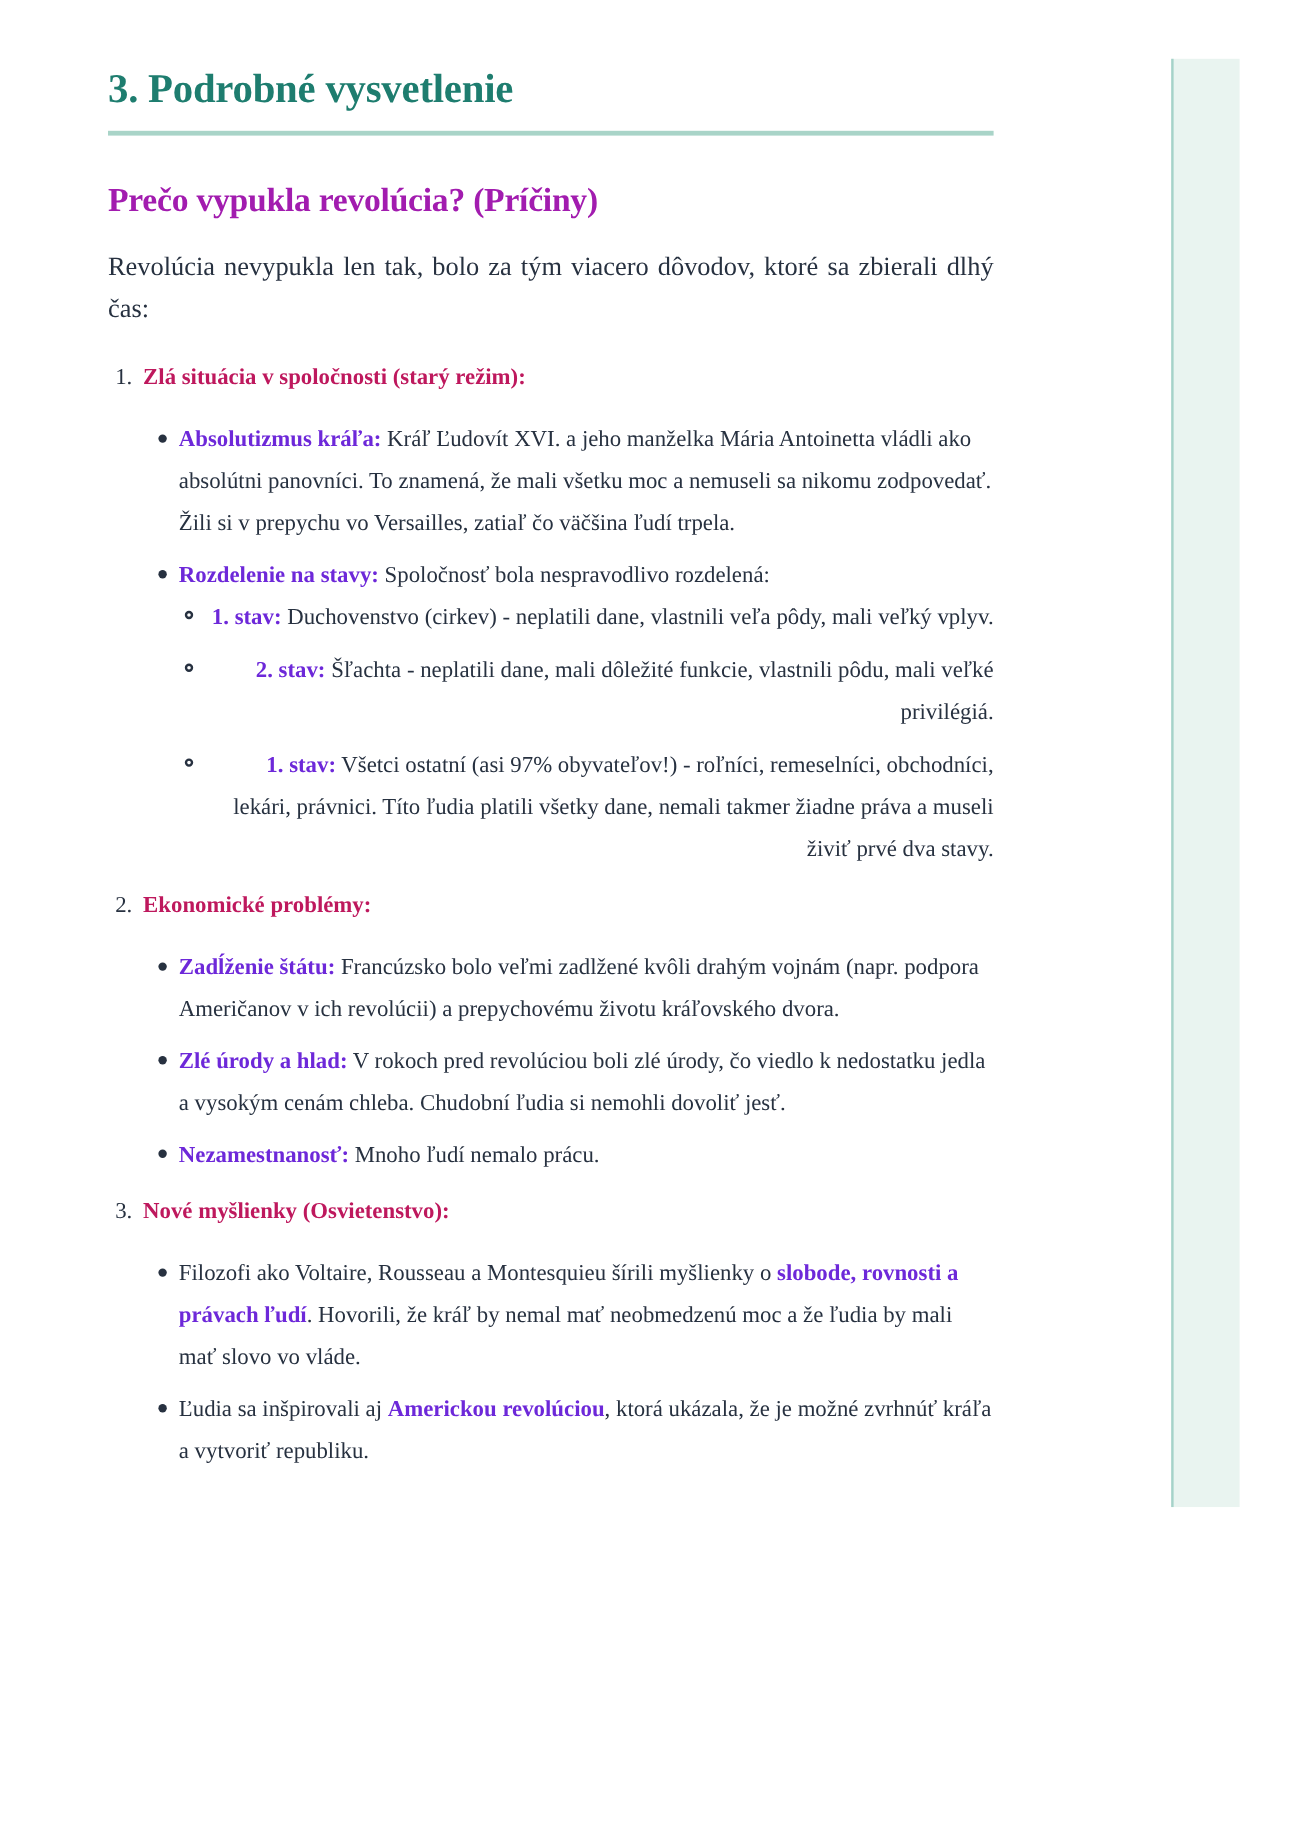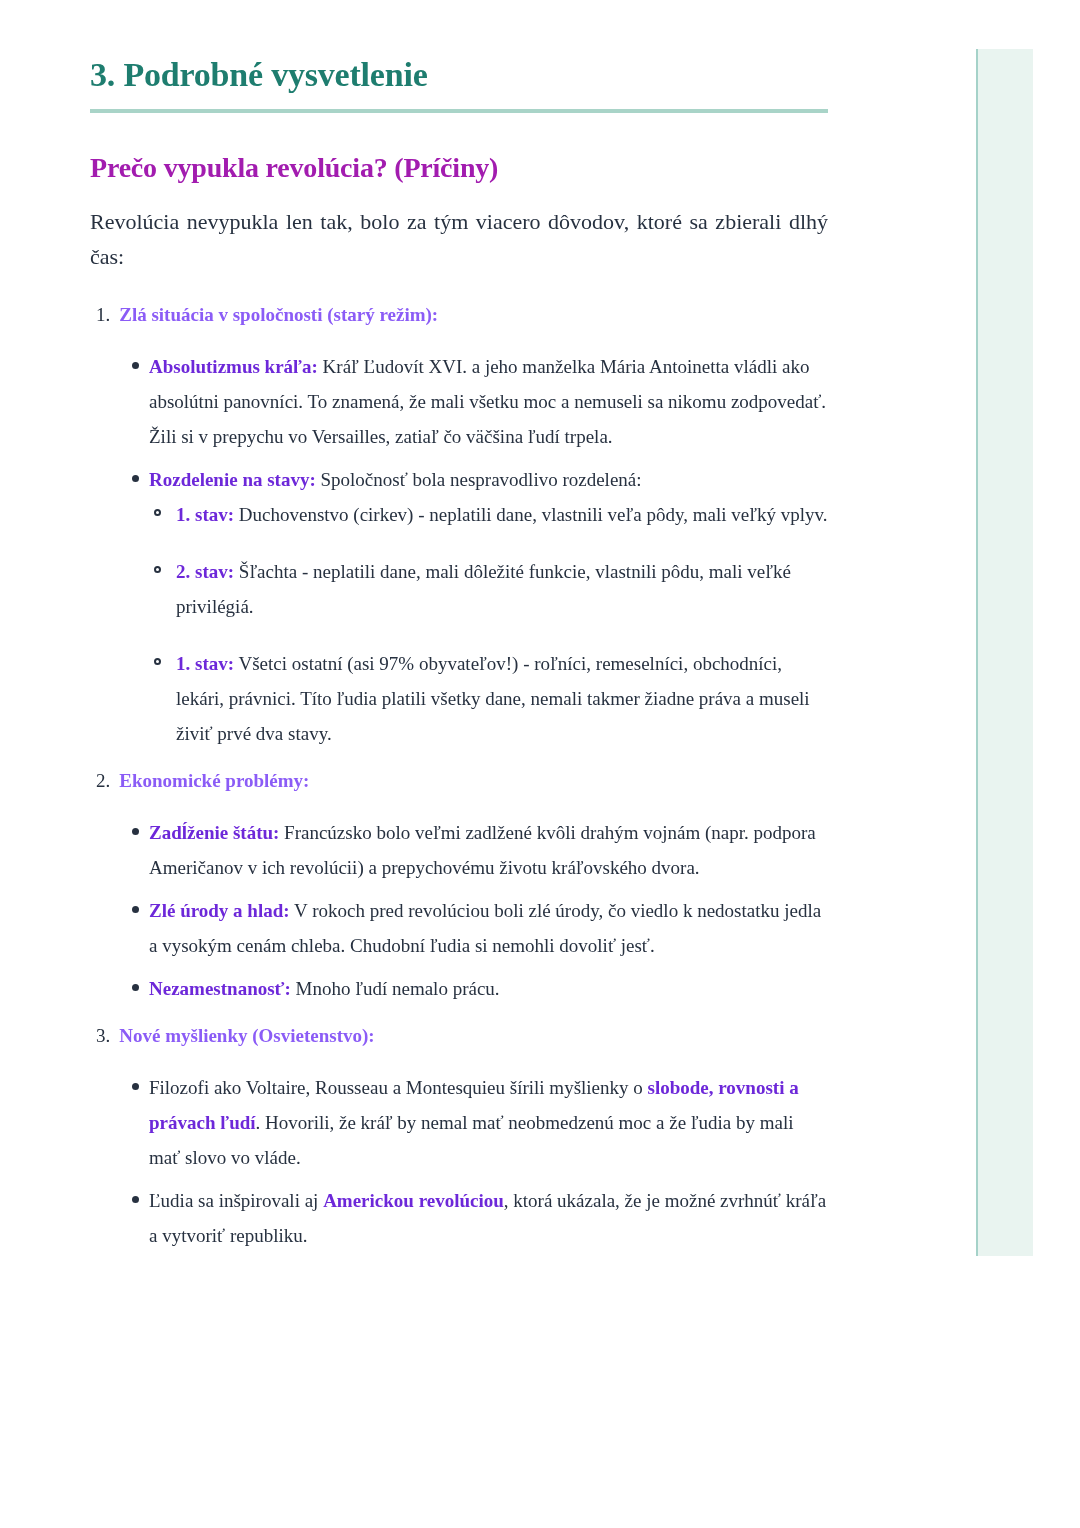--- a/index.html
+++ b/index.html
@@ -66,21 +66,21 @@
     margin-top: 21px;
   }
   .num-item {
     margin-top: 23px;
     font-size: 19px;
     line-height: 35px;
   }
   .num-item + .num-item { margin-top: 12px; }
   .num-line { padding-left: 6px; }
   .num { font-weight: 400; margin-right: 9px; }
-  .num-title { font-weight: 700; color: #8b5cf6; }
+  .num-title { font-weight: 700; color: #be185d; }
   .bullets { margin-top: 17px; }
   .bullet {
     position: relative;
     padding-left: 59px;
     font-size: 19px;
     line-height: 35px;
   }
   .bullet + .bullet, .subs + .bullet { margin-top: 8px; }
   .bullet .dot {
     position: absolute;
@@ -90,22 +90,23 @@
     height: 7px;
     border-radius: 50%;
     background: #273140;
   }
   .subs { margin-top: 0; }
   .sub {
     position: relative;
     padding-left: 86px;
     font-size: 19px;
     line-height: 35px;
-  }
-  .sub + .sub { margin-top: 22px; }
+    text-align: right;
+  }
+  .sub + .sub { margin-top: 9px; }
   .sub .circle {
     position: absolute;
     left: 64px;
     top: 12px;
     width: 7px;
     height: 7px;
     border-radius: 50%;
     border: 2px solid #273140;
     background: transparent;
   }

